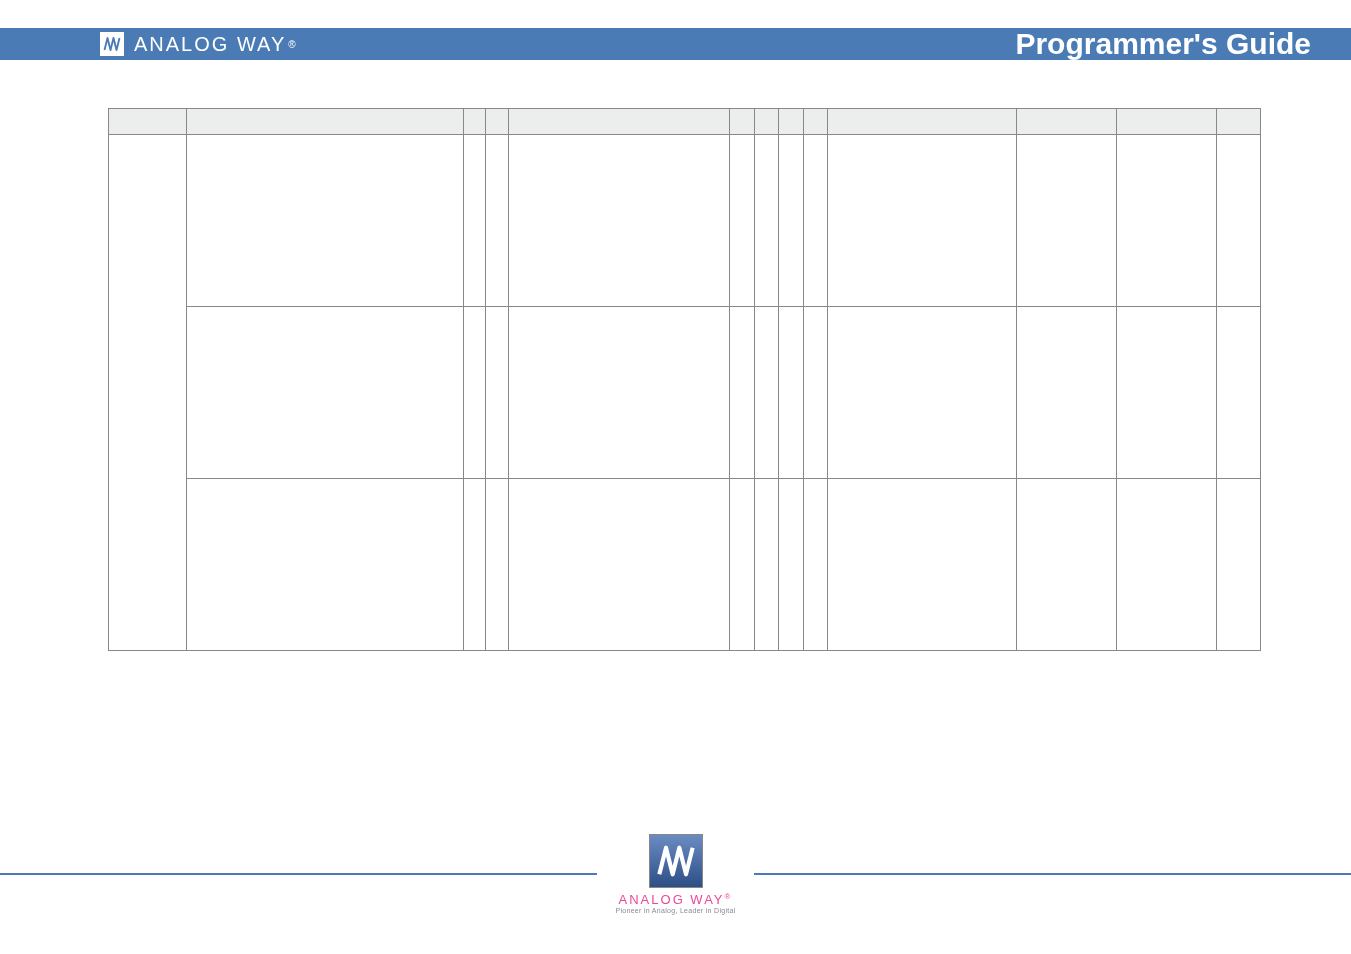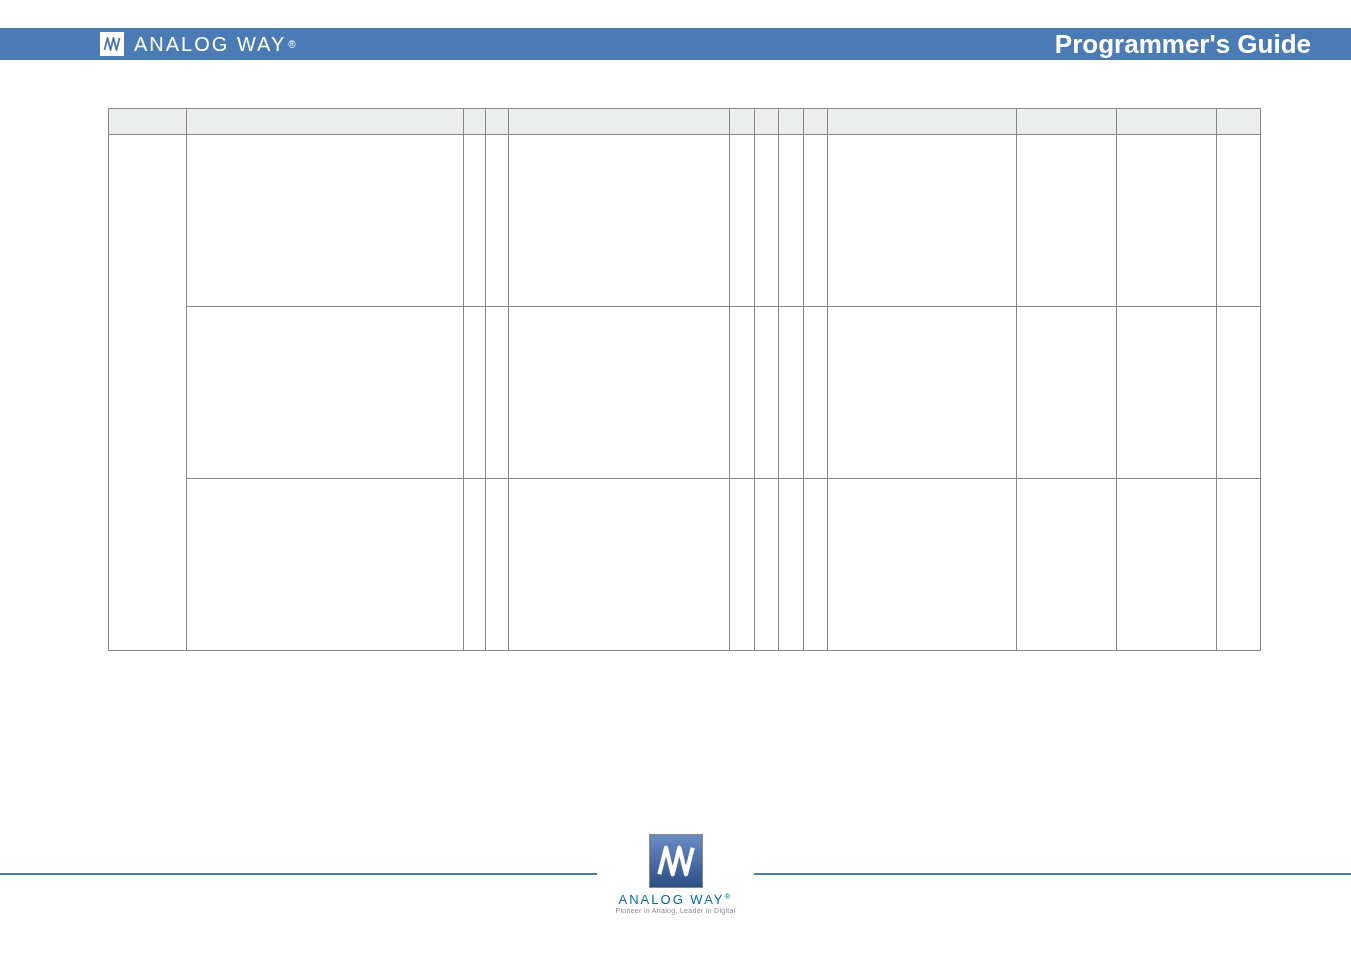--- a/index.html
+++ b/index.html
@@ -41,21 +41,21 @@
     font-weight: 300;
   }
   .brand-reg {
     color: #ffffff;
     font-size: 10px;
     vertical-align: super;
     margin-left: 2px;
   }
   .page-title {
     color: #ffffff;
-    font-size: 26px;
+    font-size: 30px;
     font-weight: bold;
   }
   .table-wrap {
     position: absolute;
     top: 108px;
     left: 108px;
     right: 90px;
   }
   table {
     border-collapse: collapse;
@@ -114,21 +114,21 @@
     border: 1px solid #888;
     margin: 0 auto 4px;
     display: flex;
     align-items: center;
     justify-content: center;
   }
   .footer-logo-square svg { width: 40px; height: 40px; }
   .footer-brand {
     font-size: 13px;
     letter-spacing: 2px;
-    color: #0369a1;
+    color: #ec4899;
   }
   .footer-tag {
     font-size: 7px;
     color: #889;
     letter-spacing: 0.3px;
   }
 </style>
 </head>
 <body>
 

